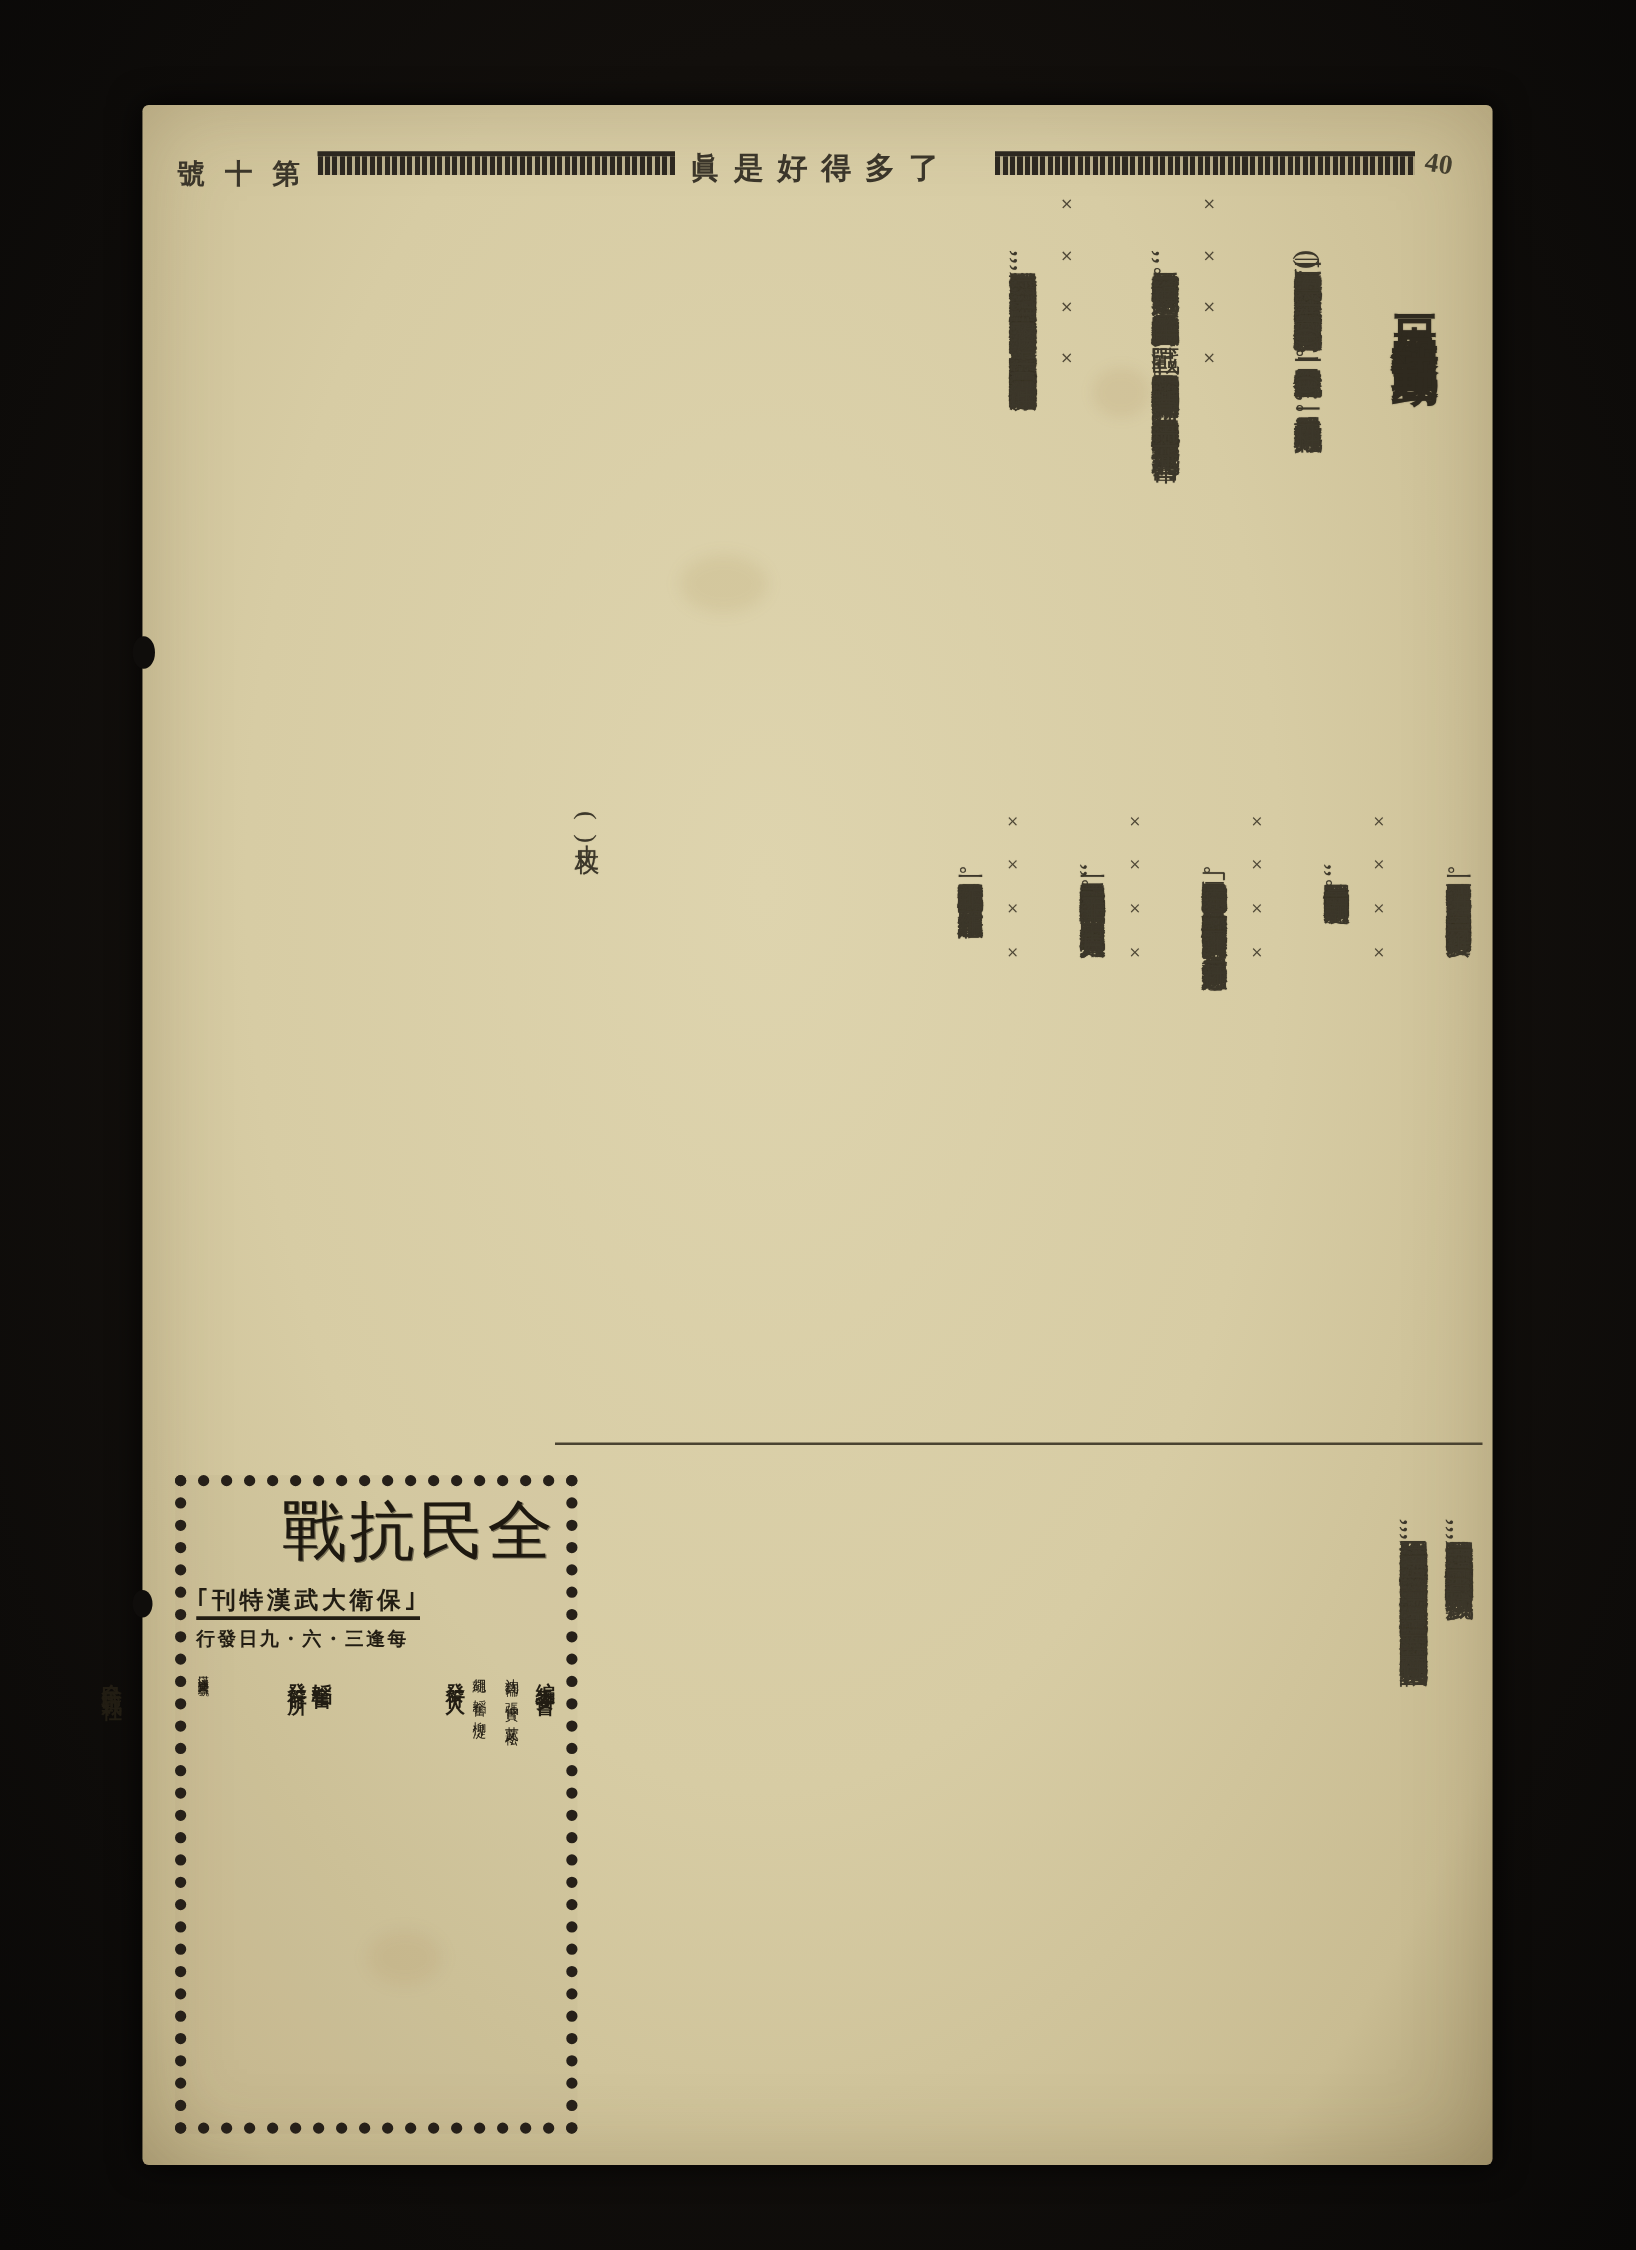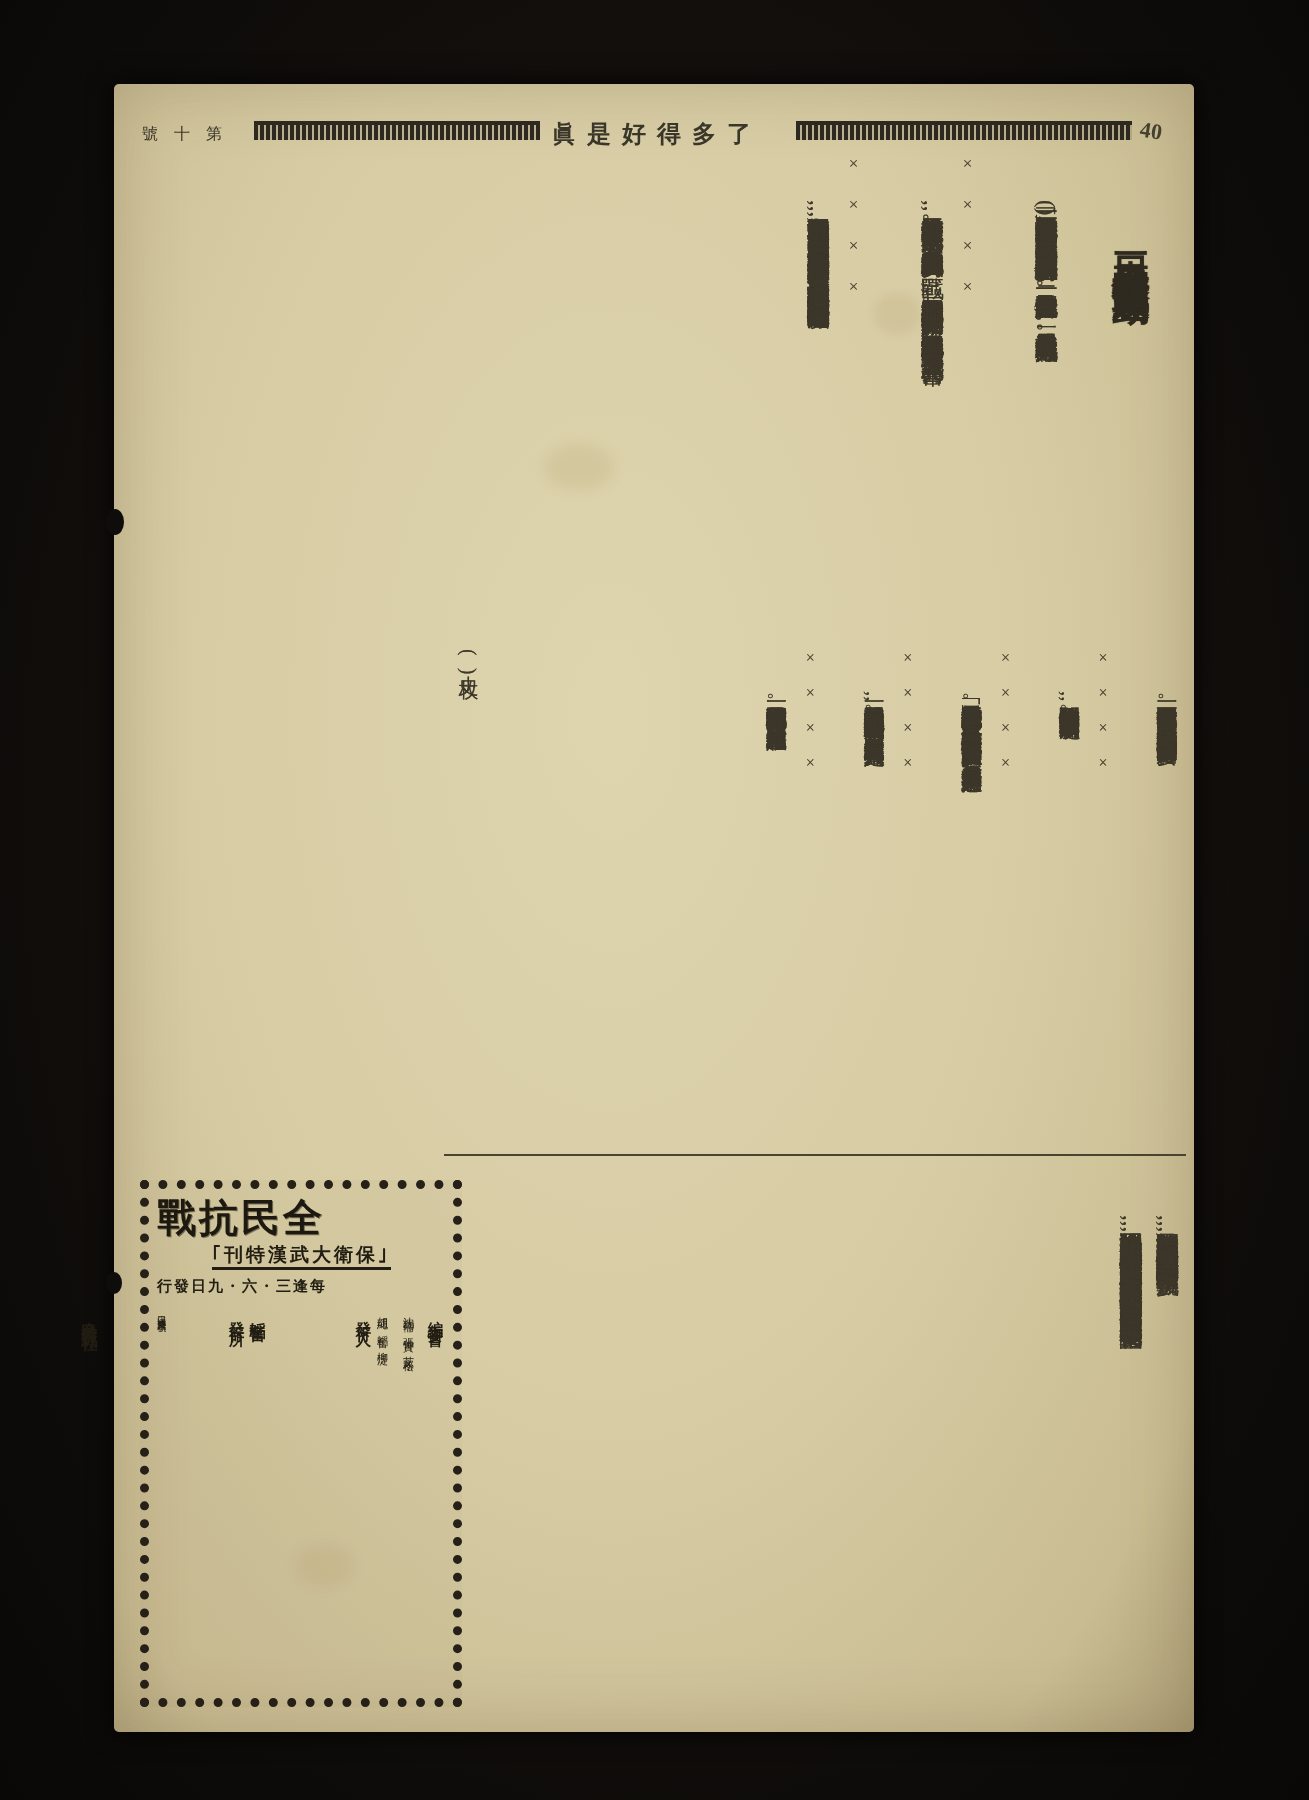--- a/index.html
+++ b/index.html
@@ -21,21 +21,21 @@
   }
   .stain{position:absolute;border-radius:50%;pointer-events:none;}
   .s1{left:430px;top:360px;width:70px;height:46px;background:rgba(150,115,45,.10);filter:blur(6px);}
   .s2{left:760px;top:210px;width:46px;height:40px;background:rgba(140,105,40,.09);filter:blur(5px);}
   .s3{left:180px;top:1460px;width:60px;height:44px;background:rgba(140,105,40,.08);filter:blur(6px);}
   .chip{position:absolute;background:#0f0d0b;border-radius:50%;}
   .chip1{left:-8px;top:425px;width:18px;height:26px;}
   .chip2{left:-8px;top:1188px;width:16px;height:22px;}
 
   
-  .issue{position:absolute;left:28px;top:40px;font-size:16px;letter-spacing:16px;color:#3b362a;font-weight:400;}
+  .issue{position:absolute;left:28px;top:40px;font-size:22px;letter-spacing:16px;color:#3b362a;font-weight:700;}
   .masthead{position:absolute;left:438px;top:34px;font-size:24px;letter-spacing:11px;color:#3b362a;font-weight:600;}
   .bar{position:absolute;top:37px;height:15px;
        background:repeating-linear-gradient(90deg,#2d2820 0 4px, rgba(45,40,32,.15) 4px 6px);
        border-top:4px solid #2d2820;}
   .bar-left{left:140px;width:286px;}
   .bar-right{left:682px;width:336px;}
   .pagenum{position:absolute;left:1026px;top:34px;font-size:22px;color:#45402f;transform:rotate(9deg);font-weight:600;}
 
   
   .vband{
@@ -58,23 +58,23 @@
     text-shadow:0 0 1px rgba(47,42,31,.7);
   }
   .rule{position:absolute;left:330px;top:1070px;width:742px;height:2px;background:#4a4331;}
 
   
   .ad{
     position:absolute;left:26px;top:1096px;width:322px;height:527px;
     box-sizing:border-box;border:9px dotted #262019;padding:8px 8px 6px;
     color:#221d13;background:rgba(30,20,5,.02);
   }
-  .ad-title{font-size:39px;font-weight:700;text-align:left;letter-spacing:3px;line-height:1.1;
+  .ad-title{font-size:52px;font-weight:400;text-align:right;letter-spacing:3px;line-height:1.1;
             color:#1e1910;text-shadow:1px 1px 0 rgba(30,25,16,.5);}
-  .ad-sub{text-align:center;margin-top:2px;}
+  .ad-sub{margin-top:13px;}
   .ad-sub span{font-size:19px;letter-spacing:3px;border-bottom:3px solid #221d13;padding-bottom:2px;font-weight:600;}
   .ad-sched{text-align:left;font-size:15px;letter-spacing:2px;margin-top:9px;font-weight:600;}
   .ad-info{display:flex;flex-direction:row-reverse;justify-content:space-between;
            margin-top:12px;height:266px;transform:scaleX(.96);transform-origin:right;}
   .vcol{writing-mode:vertical-rl;text-orientation:mixed;}
   .grp{display:flex;flex-direction:row-reverse;}
   .ad-label{font-size:16px;letter-spacing:5px;font-weight:700;}
   .ad-names{font-size:11.5px;letter-spacing:2px;padding-block-start:10px;margin-left:2px;}
   .ad-val{font-size:17px;font-weight:700;letter-spacing:3px;padding-block-start:88px;}
   .ad-val-hi{padding-block-start:56px;}

